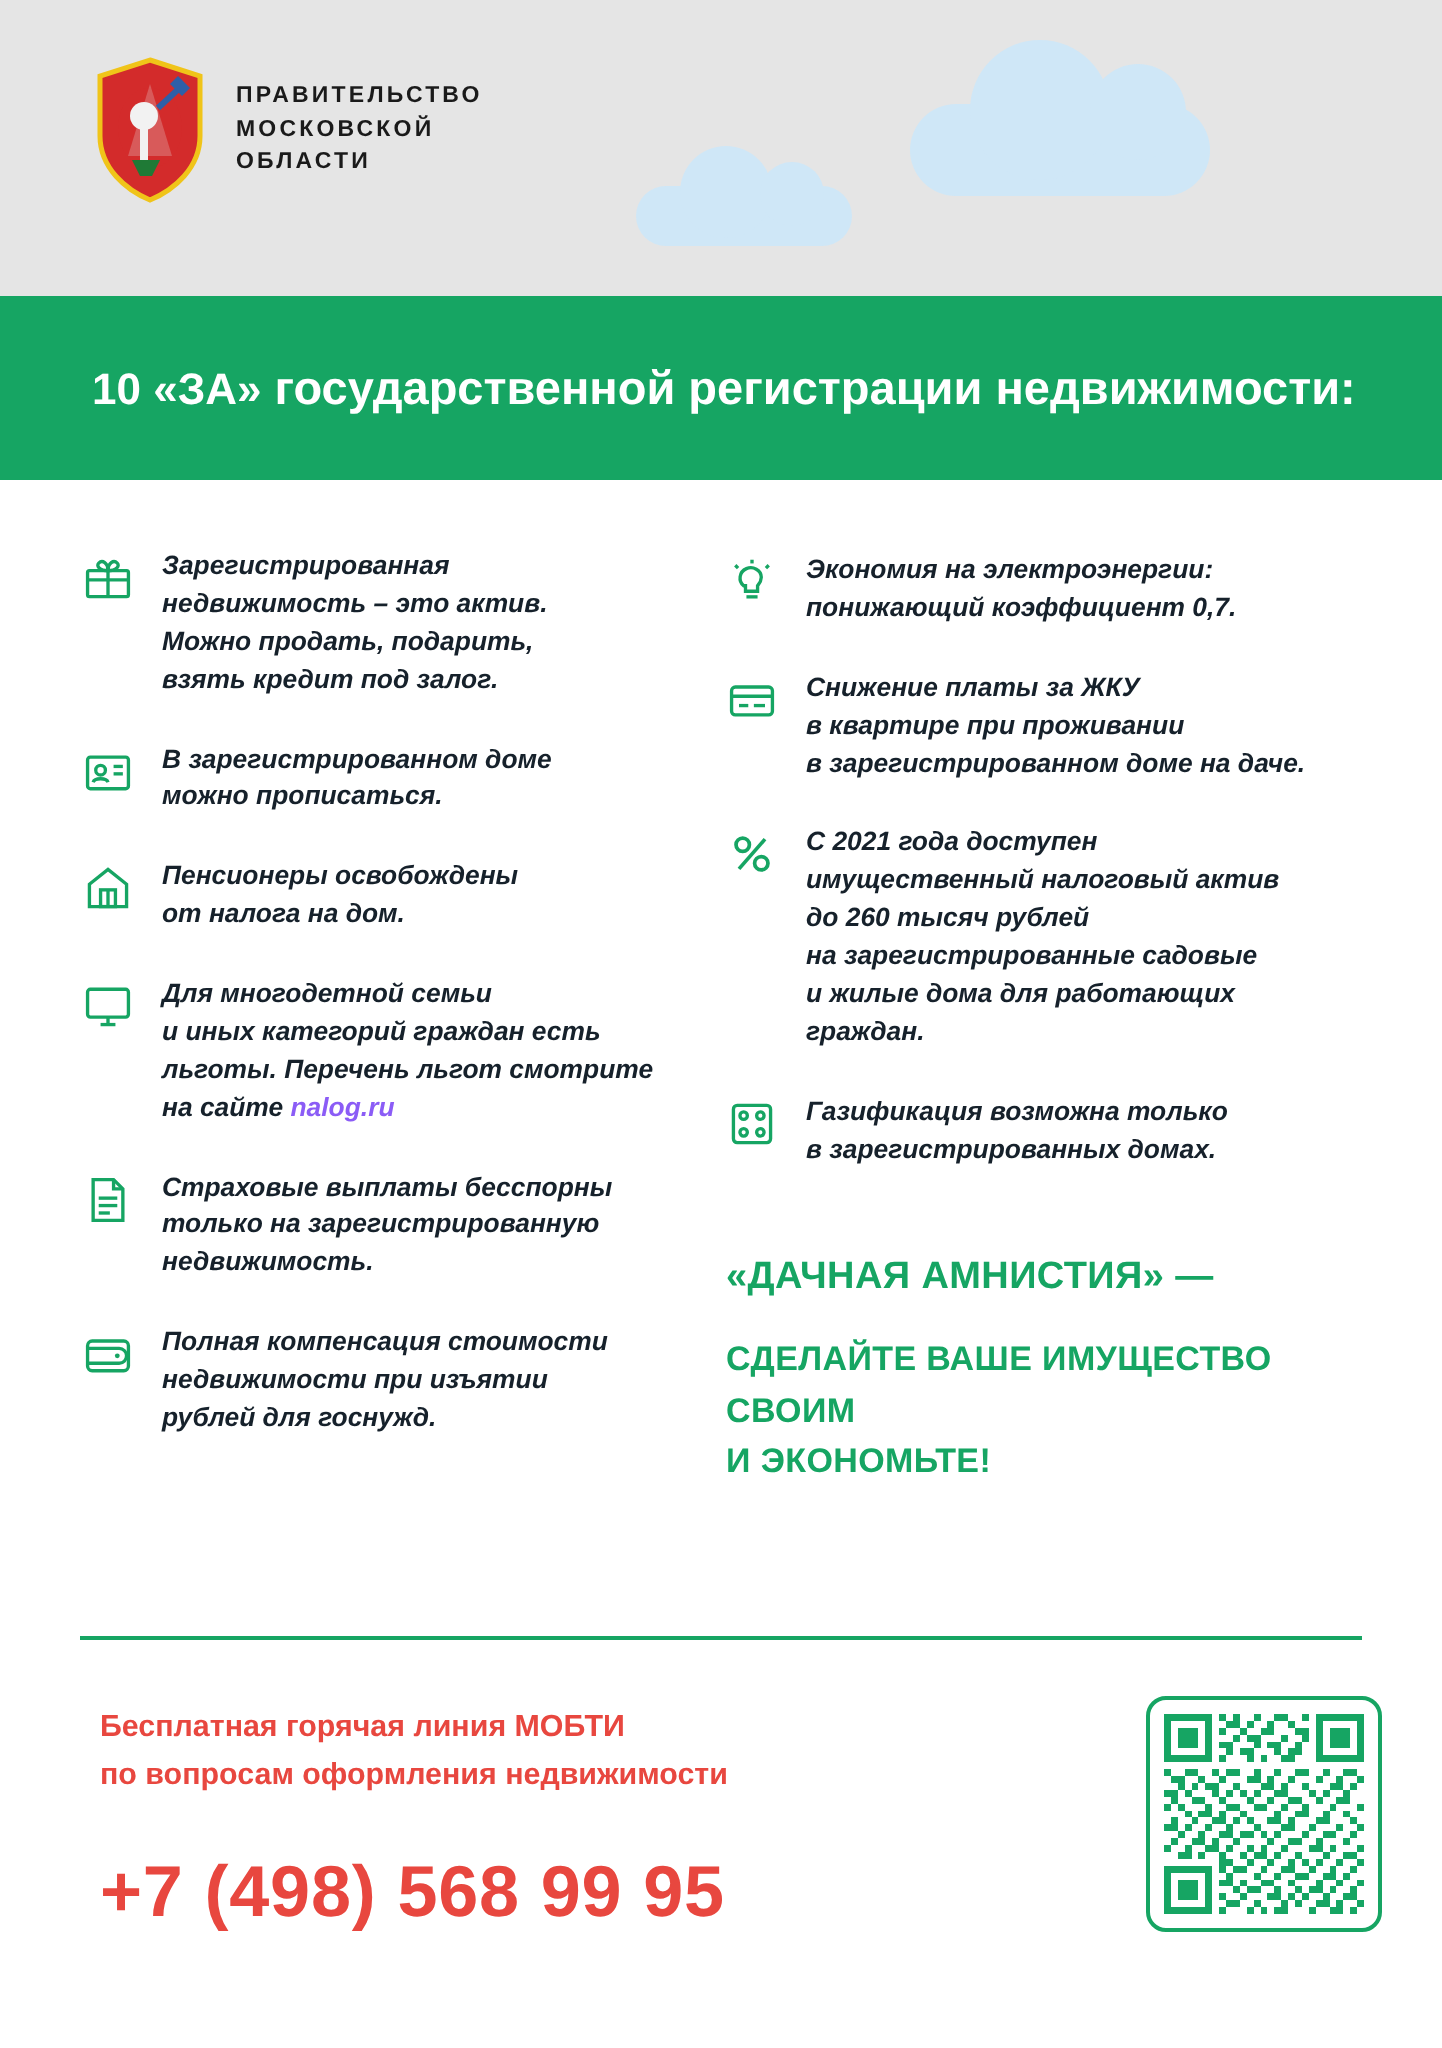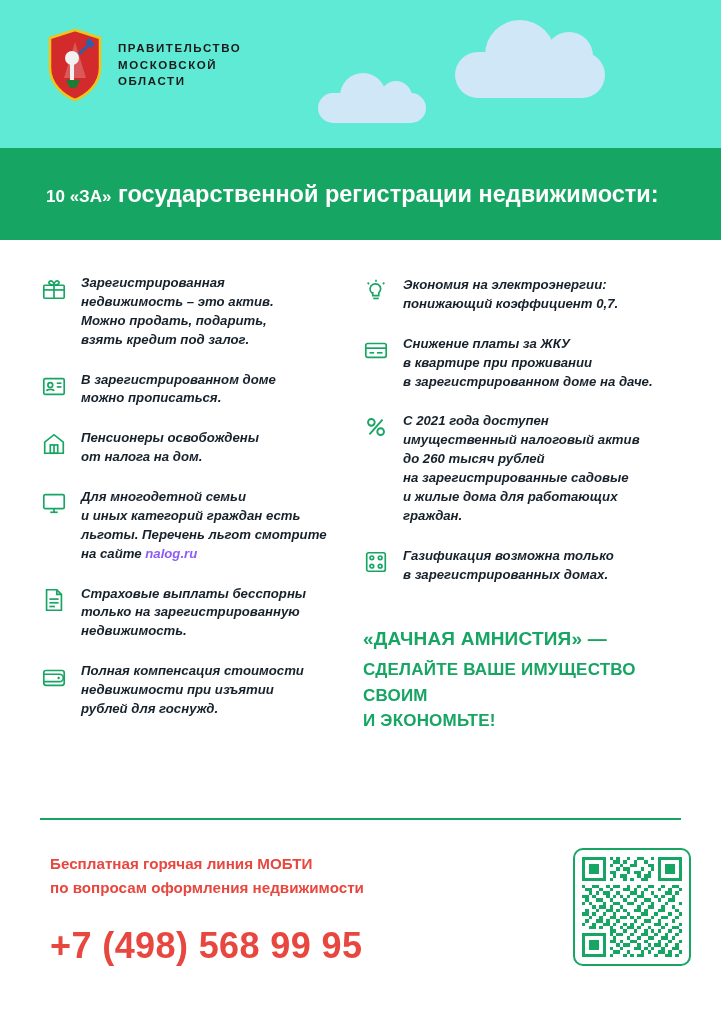--- a/index.html
+++ b/index.html
@@ -12,21 +12,21 @@
     position: relative;
     width: 721px; height: 1024px;
     background: #ffffff;
     overflow: hidden;
   }
 
   
   .header {
     position: relative;
     height: 148px;
-    background: #5eead4;
+    background: #e5e5e5;
     overflow: hidden;
   }
   .cloud {
     position: absolute;
     background: #cfe7f7;
     border-radius: 999px;
   }
   .cloud-a { width: 150px; height: 46px; left: 455px; top: 52px; }
   .cloud-a::before {
     content: ""; position: absolute;
@@ -73,21 +73,21 @@
     align-items: center;
     padding-left: 46px;
     padding-right: 30px;
   }
   .title-bar h1 {
     color: #ffffff;
     font-size: 23.5px;
     font-weight: bold;
     line-height: 1.2;
   }
-  .title-bar h1 .num { font-size: 17px; }
+  .title-bar h1 .num { font-size: 22px; }
 
   
   .content {
     position: relative;
     padding: 34px 40px 0 40px;
     display: flex;
     gap: 10px;
   }
   .col { width: 312px; }
   .col-right { padding-top: 2px; }
@@ -116,21 +116,21 @@
   
   .amnesty {
     margin-top: 44px;
     padding-left: 1px;
   }
   .amnesty .l1 {
     color: #16a563;
     font-weight: bold;
     font-size: 19px;
     letter-spacing: 0.2px;
-    margin-bottom: 7px;
+    margin-bottom: 17px;
   }
   .amnesty .l2, .amnesty .l3 {
     color: #16a563;
     font-weight: bold;
     font-size: 17px;
     letter-spacing: 0.2px;
     line-height: 1.5;
   }
 
   

